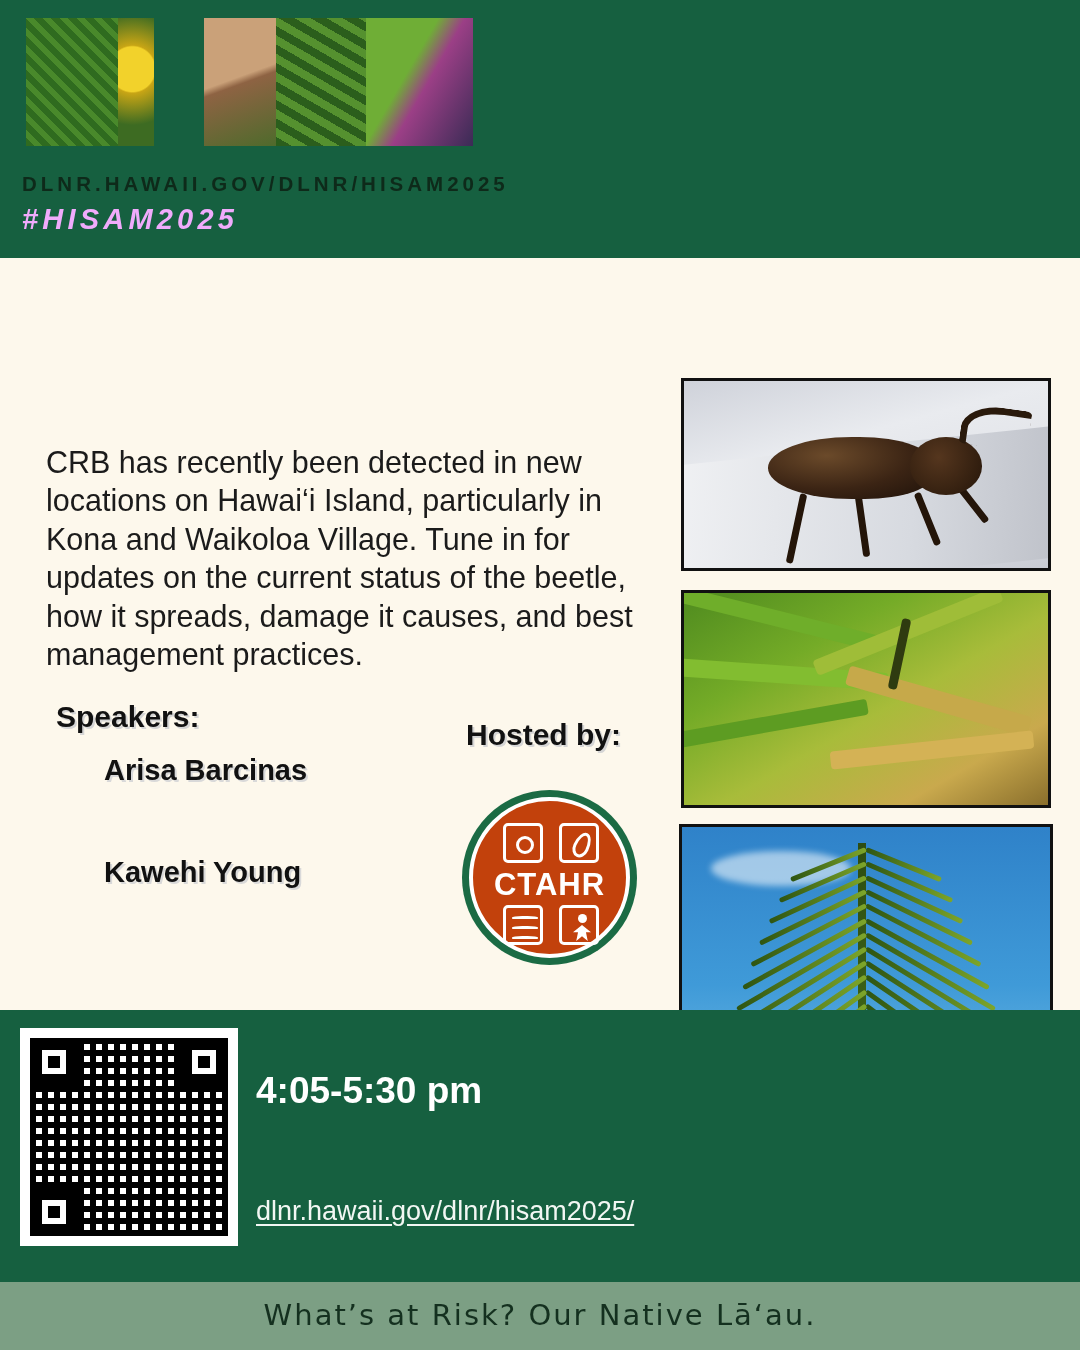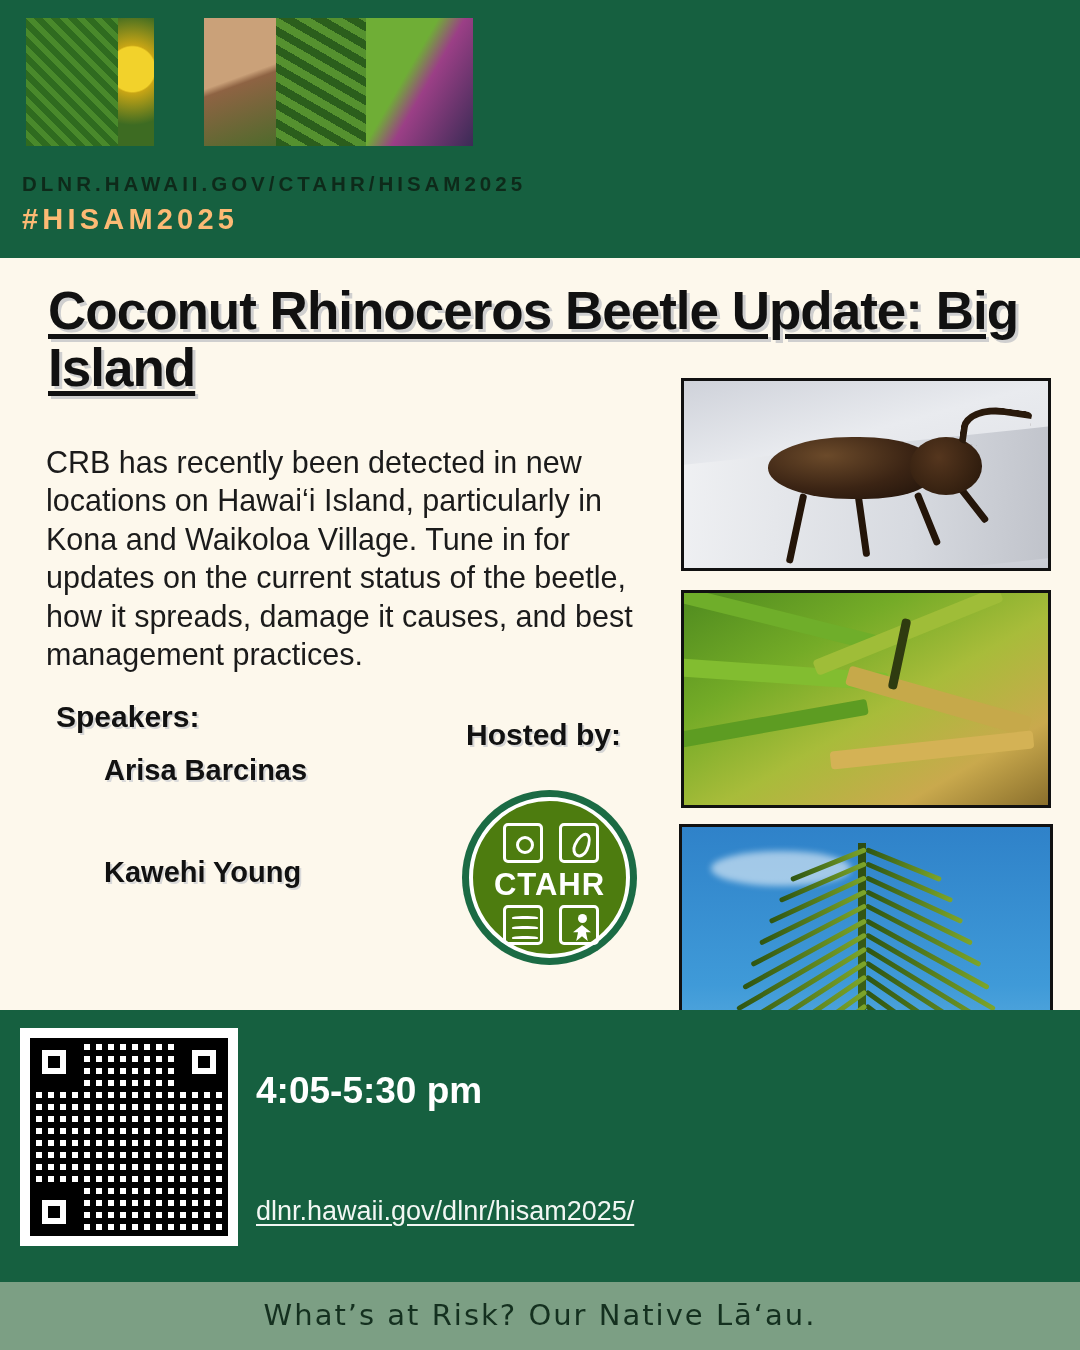--- a/index.html
+++ b/index.html
@@ -39,21 +39,22 @@
   .L5 { left: 348px; top: 10px; background: linear-gradient(120deg,#6fae36 0 40%,#9b3f86 55%,#3a2b55 100%); }
 
   .url-line {
     position: absolute; left: 22px; top: 172px;
     font-size: 20.5px; font-weight: bold; letter-spacing: 4.0px;
     color: #0e2a1a;
   }
   .hash-line {
     position: absolute; left: 22px; top: 203px;
     font-size: 29px; font-weight: bold; letter-spacing: 4.2px;
-    color: #fdba74;
+    color: #f0abfc;
+    font-style: italic;
   }
 
   
   .cream {
     position: absolute; left: 0; top: 258px; width: 1080px; height: 752px;
     background: #fdf8ec;
   }
 
   .title {
     position: absolute; left: 48px; top: 25px; width: 980px;
@@ -107,21 +108,21 @@
     position: absolute; left: 462px; top: 532px;
     width: 175px; height: 175px;
     border-radius: 50%;
     background: #1b6b44;
     color: #fff;
   }
   .ctahr-inner {
     position: absolute; left: 7px; top: 7px; right: 7px; bottom: 7px;
     border-radius: 50%;
     border: 4px solid #fff;
-    background: #4d7c0f;
+    background: #c2410c;
   }
   .ctahr-text {
     position: absolute; left: 0; right: 0; top: 66px;
     text-align: center; font-size: 31px; font-weight: bold;
     letter-spacing: 1px; color: #fff;
   }
   .ctahr-q {
     position: absolute; width: 40px; height: 40px;
     border: 3px solid #fff; border-radius: 5px;
   }
@@ -265,27 +266,26 @@
 <body>
 
 <div class="header">
   <div class="hisam-logo">
     <span class="hisam-letter L1">H</span>
     <span class="hisam-letter L2">I</span>
     <span class="hisam-letter L3">S</span>
     <span class="hisam-letter L4">A</span>
     <span class="hisam-letter L5">M</span>
   </div>
-  <div class="url-line">DLNR.HAWAII.GOV/CTAHR/HISAM2025</div>
+  <div class="url-line">DLNR.HAWAII.GOV/DLNR/HISAM2025</div>
   <div class="hash-line">#HISAM2025</div>
 </div>
 
 <div class="cream">
 
-  <div class="title">Coconut Rhinoceros Beetle Update: Big Island</div>
 
   <div class="desc">CRB has recently been detected in new locations on Hawai‘i Island, particularly in Kona and Waikoloa Village. Tune in for updates on the current status of the beetle, how it spreads, damage it causes, and best management practices.</div>
 
   <div class="speakers-label">Speakers:</div>
 
   <div class="sp1-name">Arisa Barcinas</div>
 
   <div class="sp2-name">Kawehi Young</div>
 
   <div class="hosted-label">Hosted by:</div>

